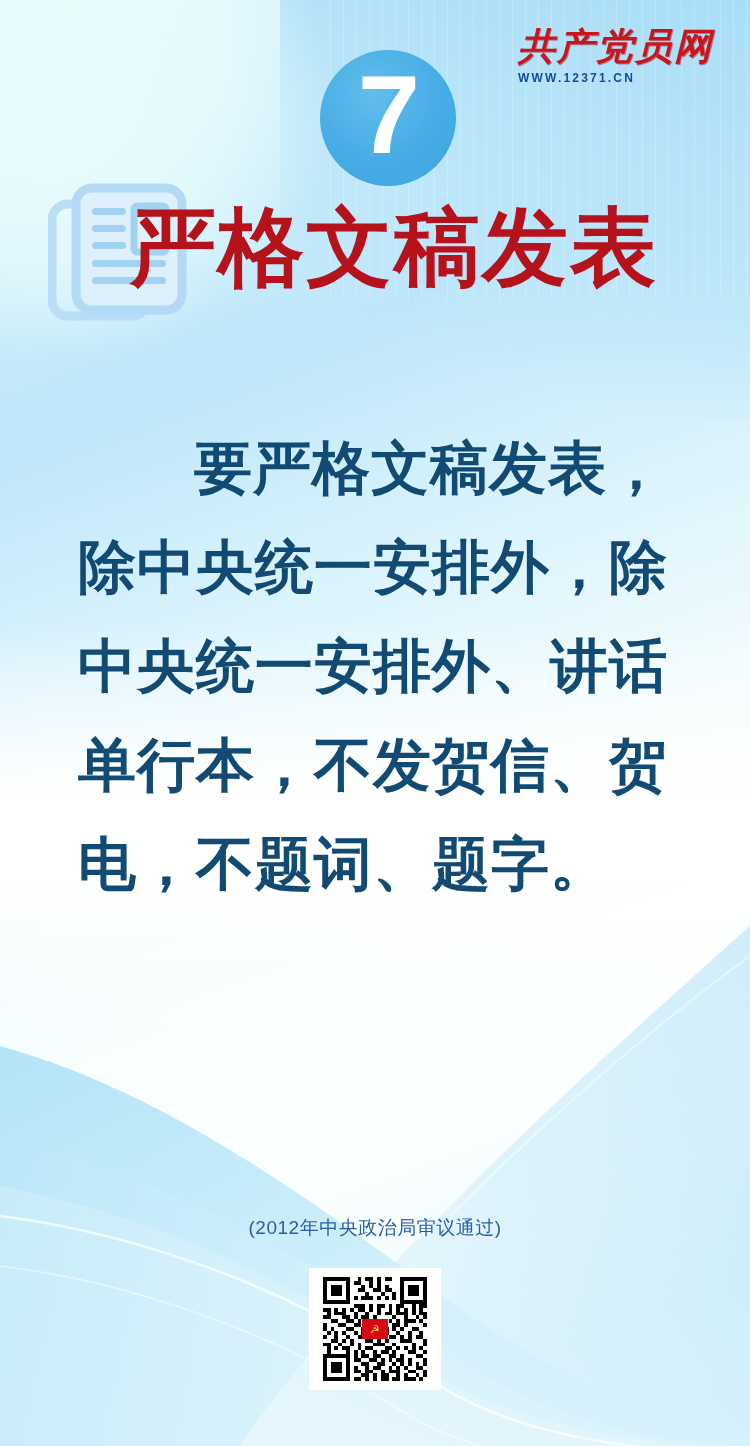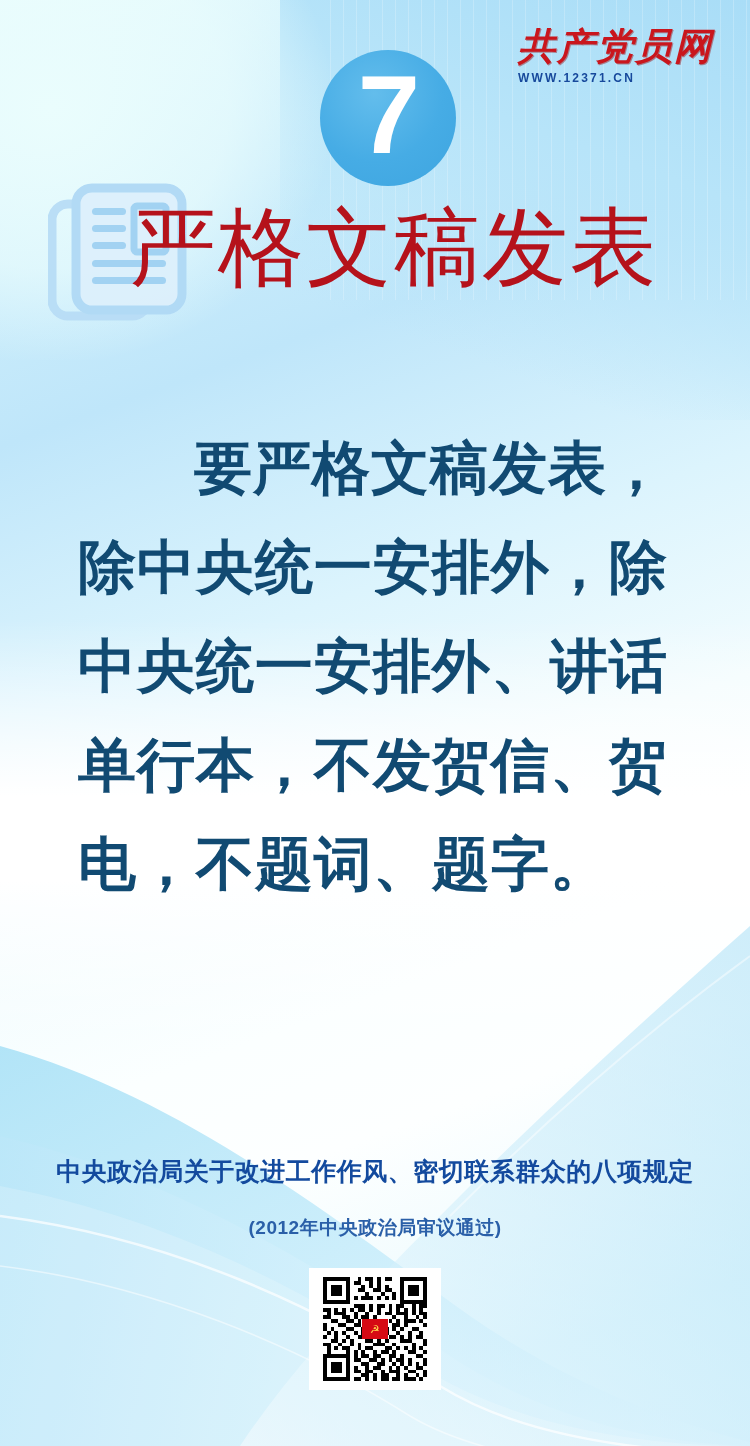--- a/index.html
+++ b/index.html
@@ -124,21 +124,21 @@
     width: 150px; height: 140px;
     opacity: .95;
   }
 
   
   .headline {
     position: absolute;
     left: 130px; top: 204px;
     font-family: "Liberation Sans", "DejaVu Sans", sans-serif;
     font-size: 86px;
-    font-weight: 400;
+    font-weight: 700;
     color: #b5121b;
     letter-spacing: 2px;
     line-height: 1;
     white-space: nowrap;
   }
 
   
   .body-text {
     position: absolute;
     left: 78px; top: 418px;
@@ -165,21 +165,21 @@
     color: #134a9e;
     letter-spacing: .5px;
   }
   .footer-sub {
     position: absolute;
     left: 0; right: 0;
     top: 1215px;
     text-align: center;
     font-family: "Liberation Sans", "DejaVu Sans", sans-serif;
     font-size: 19px;
-    font-weight: 700;
+    font-weight: 400;
     color: #2a5fa8;
     letter-spacing: .5px;
   }
 
   
   .qr-wrap {
     position: absolute;
     left: 309px; top: 1268px;
     width: 132px; height: 122px;
     background: #ffffff;
@@ -259,21 +259,20 @@
     <rect x="44" y="60" width="34" height="7" rx="3.5" fill="#9fd1f2"></rect>
     <rect x="44" y="78" width="74" height="7" rx="3.5" fill="#9fd1f2"></rect>
     <rect x="44" y="95" width="74" height="7" rx="3.5" fill="#9fd1f2"></rect>
     <rect x="86" y="24" width="32" height="46" rx="3" fill="none" stroke="#9fd1f2" stroke-width="7"></rect>
   </svg>
 
   <div class="headline">严格文稿发表</div>
 
   <div class="body-text">要严格文稿发表，除中央统一安排外，除中央统一安排外、讲话单行本，不发贺信、贺电，不题词、题字。</div>
 
-  <div class="footer-title">中央政治局关于改进工作作风、密切联系群众的八项规定</div>
   <div class="footer-sub">(2012年中央政治局审议通过)</div>
 
   <div class="qr-wrap">
     <svg width="112" height="112" viewBox="0 0 29 29" shape-rendering="crispEdges">
       <rect width="29" height="29" fill="#ffffff"></rect>
       <g fill="#000000">
 
         <rect x="1" y="1" width="7" height="1"></rect>
           <rect x="1" y="7" width="7" height="1"></rect>
         <rect x="1" y="1" width="1" height="7"></rect>

